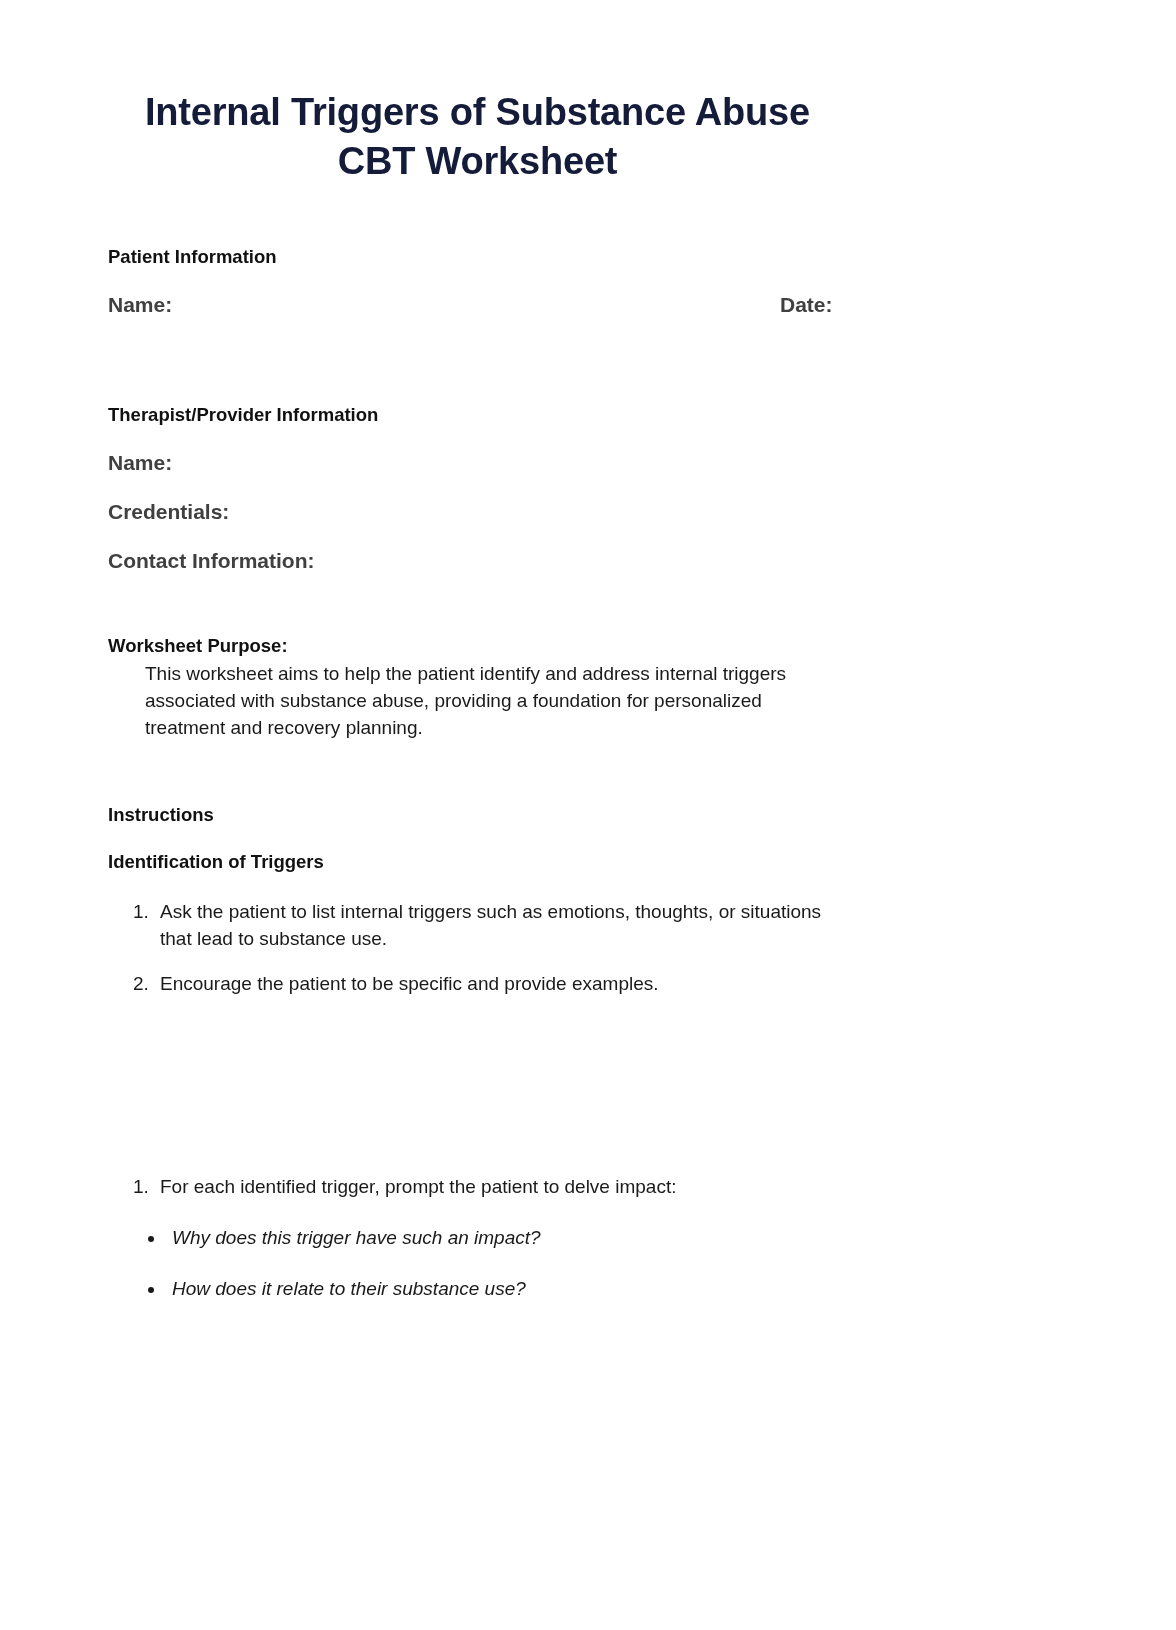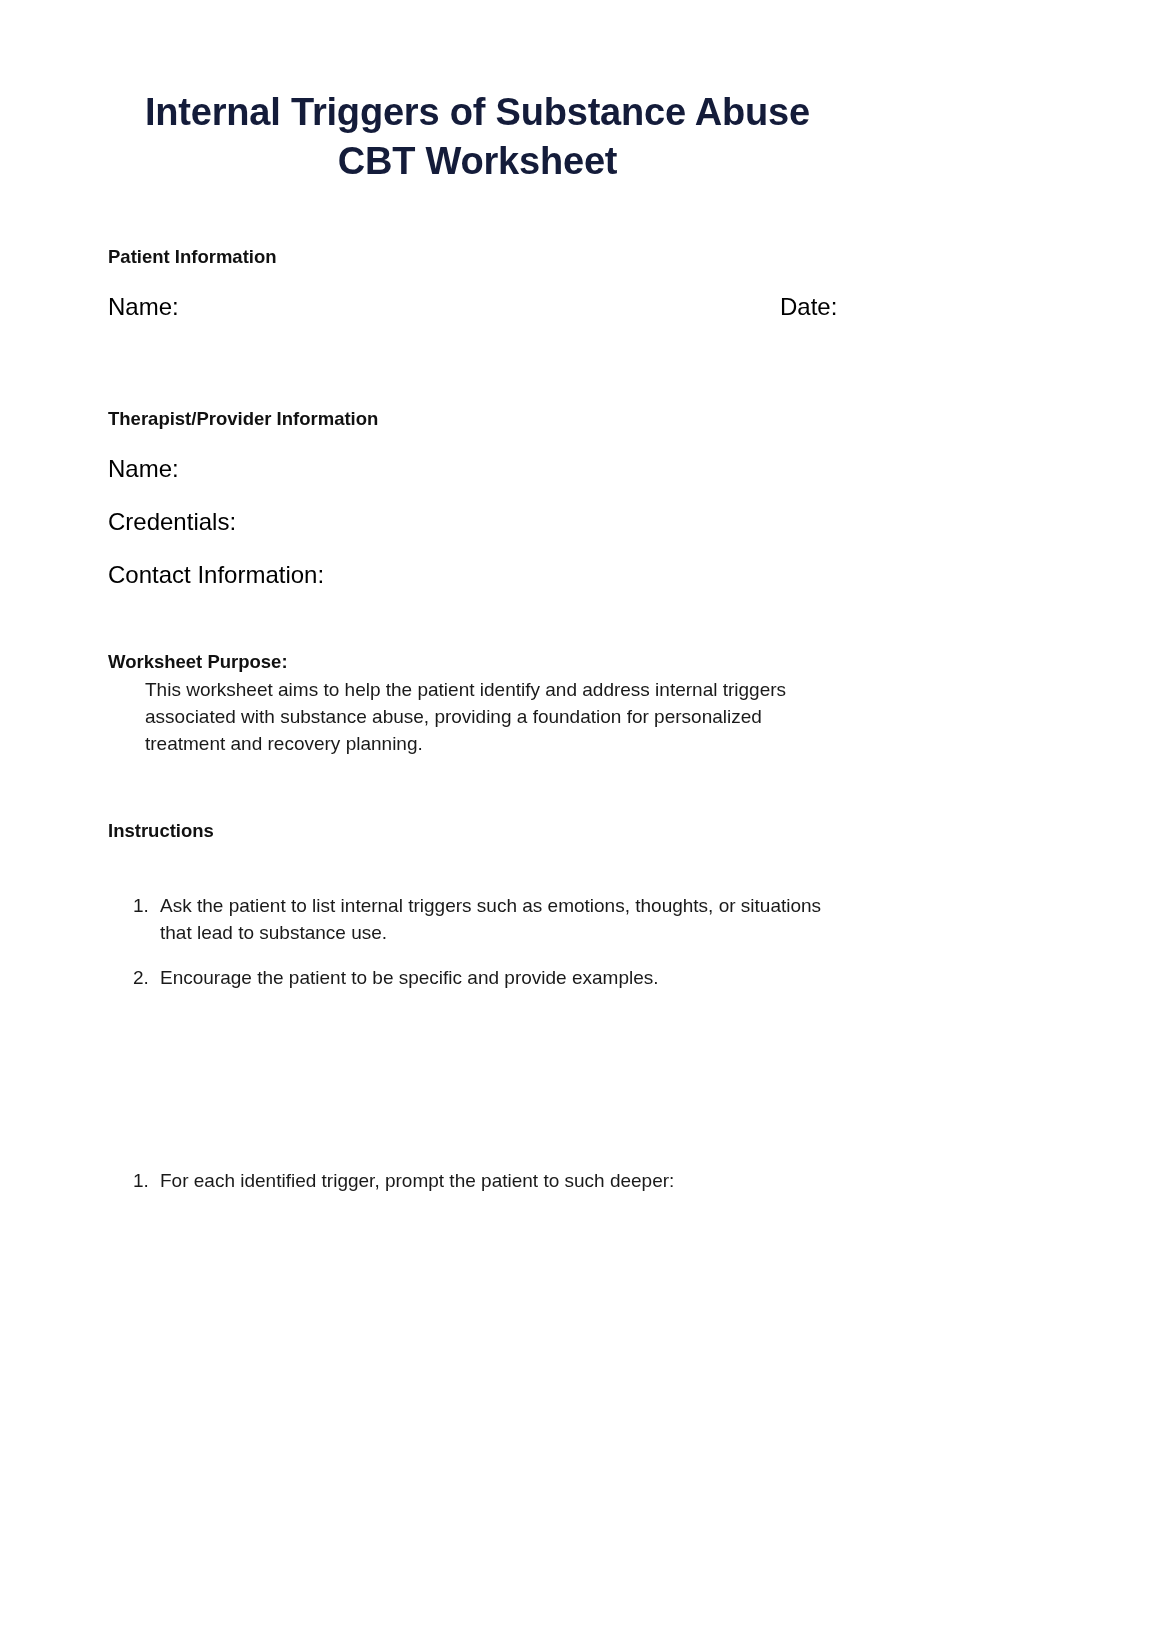--- a/index.html
+++ b/index.html
@@ -32,23 +32,23 @@
     color: #141c3a;
     letter-spacing: -0.2px;
   }
   .section-heading {
     font-size: 18.5px;
     font-weight: bold;
     color: #111111;
     margin: 0;
   }
   .field-label {
-    font-size: 24px;
-    font-weight: normal;
-    color: #000000;
+    font-size: 21px;
+    font-weight: bold;
+    color: #404040;
     margin: 0;
   }
   .body-text {
     font-size: 19px;
     line-height: 1.42;
     color: #1a1a1a;
     margin: 0;
   }
   .spacer-sm { height: 25px; }
   .spacer-md { height: 40px; }
@@ -155,31 +155,38 @@
     <p class="body-text purpose-body">This worksheet aims to help the patient identify and address internal triggers associated with substance abuse, providing a foundation for personalized treatment and recovery planning.</p>
   </div>
 
   <div class="spacer-lg"></div>
 
   <div>
     <p class="section-heading">Instructions</p>
 
     <div class="spacer-sm"></div>
 
+    <p class="section-heading">Identification of Triggers</p>
 
     <ol class="num-list">
       <li>Ask the patient to list internal triggers such as emotions, thoughts, or situations that lead to substance use.</li>
       <li>Encourage the patient to be specific and provide examples.</li>
     </ol>
   </div>
 
   <div class="spacer-xl"></div>
   <div class="spacer-md"></div>
 
   <div>
 
     <ol class="num-list">
-      <li>For each identified trigger, prompt the patient to such deeper:</li>
+      <li>For each identified trigger, prompt the patient to delve impact:</li>
     </ol>
 
+    <div class="nested-wrap">
+      <ul class="bullet-list">
+        <li>Why does this trigger have such an impact?</li>
+        <li>How does it relate to their substance use?</li>
+      </ul>
+    </div>
   </div>
 
 </div>
 
 </body></html>

